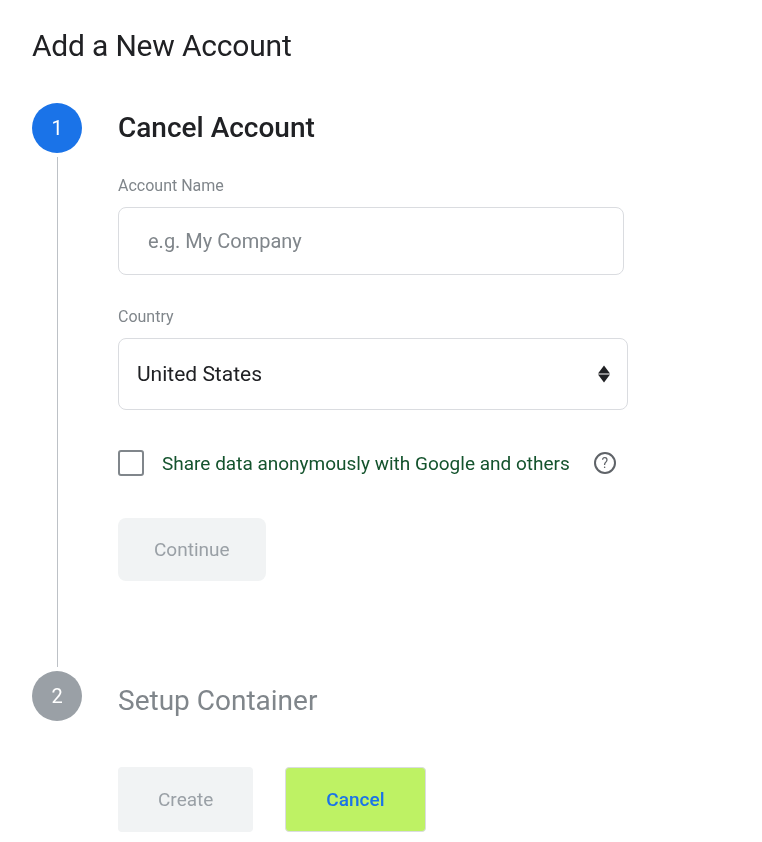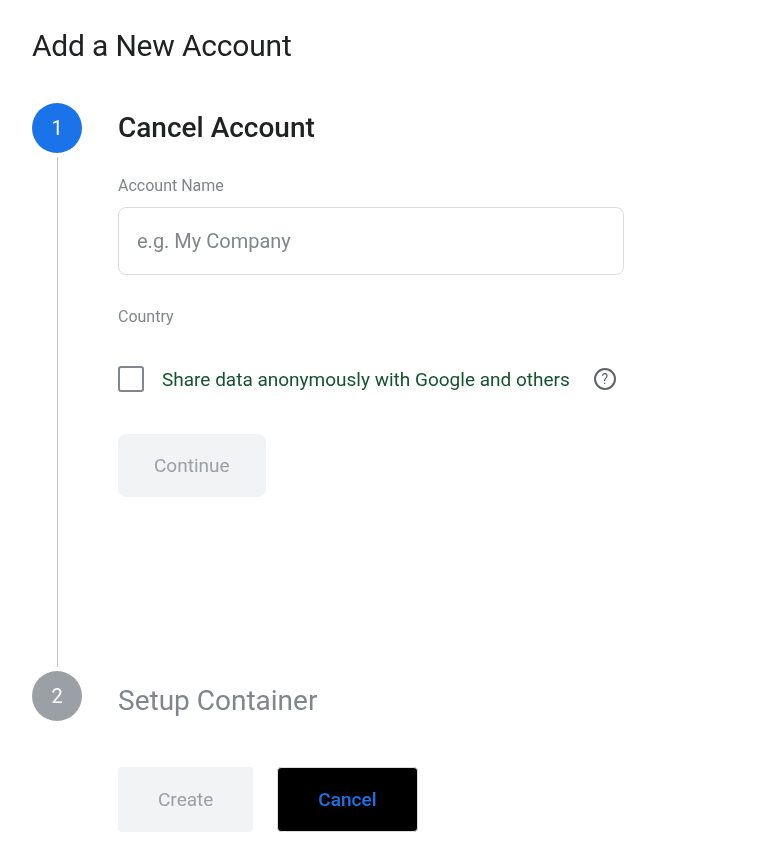--- a/index.html
+++ b/index.html
@@ -82,21 +82,21 @@
       font-size: 16px;
       color: #80868b;
       margin-bottom: 12px;
       display: block;
     }
     .text-input {
       width: 506px;
       height: 68px;
       border: 1px solid #dadce0;
       border-radius: 8px;
-      padding: 0 18px;
+      padding: 0 29px;
       font-size: 20px;
       color: #202124;
       font-family: inherit;
       outline: none;
     }
     .text-input::placeholder {
       color: #80868b;
     }
     .select-wrap {
       position: relative;
@@ -184,36 +184,36 @@
       border: none;
       padding: 20px 36px;
       font-size: 19px;
       color: #9aa0a6;
       font-family: inherit;
       cursor: pointer;
       border-radius: 8px;
     }
     .footer-buttons {
       display: flex;
-      gap: 24px;
+      gap: 32px;
       margin-top: 46px;
       margin-left: 86px;
     }
     .create-btn {
       background-color: #f1f3f4;
       border: none;
       padding: 20px 40px;
       font-size: 19px;
       color: #9aa0a6;
       font-family: inherit;
       cursor: pointer;
       border-radius: 4px;
     }
     .cancel-btn {
-      background-color: #000000;
+      background-color: #bef264;
       border: 1px solid #dadce0;
       padding: 20px 40px;
       font-size: 19px;
       color: #1a73e8;
       font-family: inherit;
       font-weight: 500;
       cursor: pointer;
       border-radius: 4px;
     }
     .step2-row {
@@ -238,20 +238,29 @@
       <div class="step-title">Cancel Account</div>
 
       <div class="form-section">
         <div class="field-group">
           <label class="field-label">Account Name</label>
           <input type="text" class="text-input" placeholder="e.g. My Company" style="">
         </div>
 
         <div class="field-group">
           <label class="field-label">Country</label>
+          <div class="select-wrap">
+            <select class="select-field">
+              <option>United States</option>
+            </select>
+            <div class="select-arrows">
+              <div class="arrow-up"></div>
+              <div class="arrow-down"></div>
+            </div>
+          </div>
         </div>
 
         <div class="checkbox-row">
           <div class="checkbox-box"></div>
           <span class="checkbox-label">Share data anonymously with Google and others</span>
           <div class="help-icon">?</div>
         </div>
 
         <button class="continue-btn">Continue</button>
       </div>

